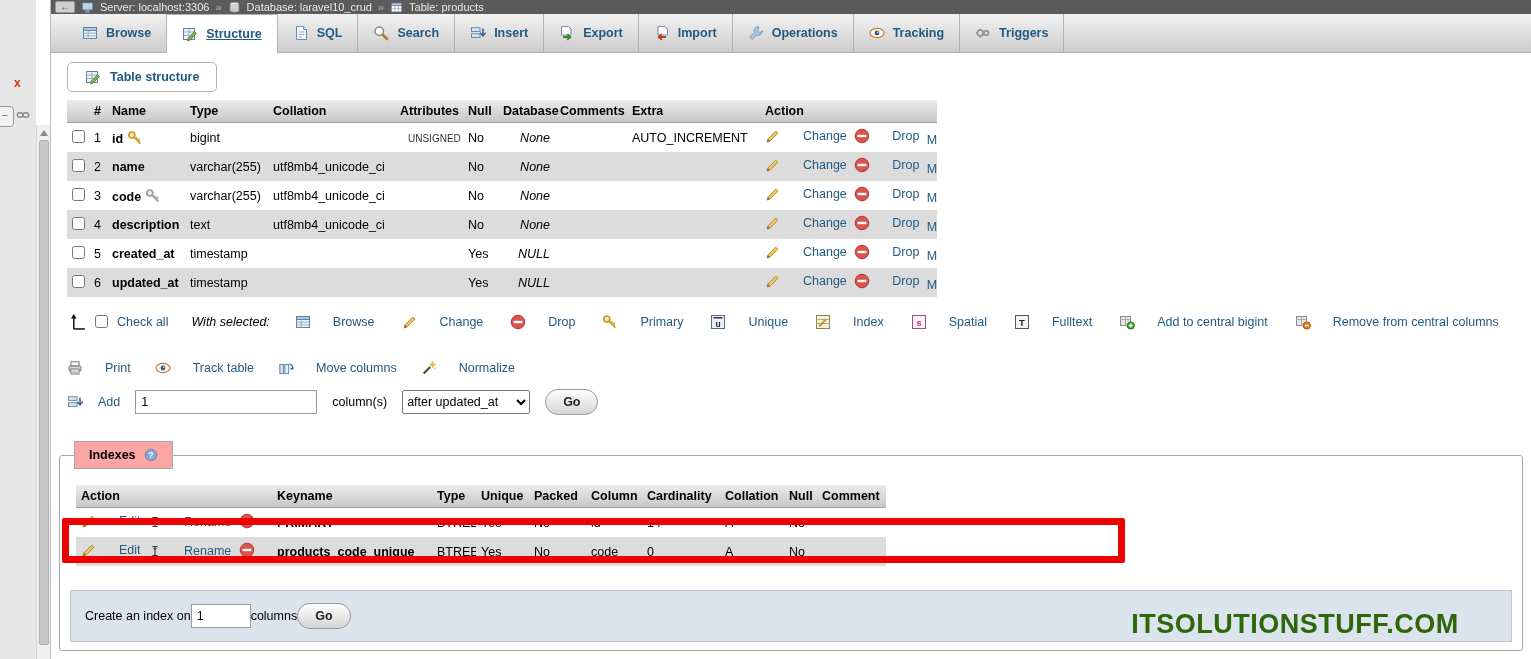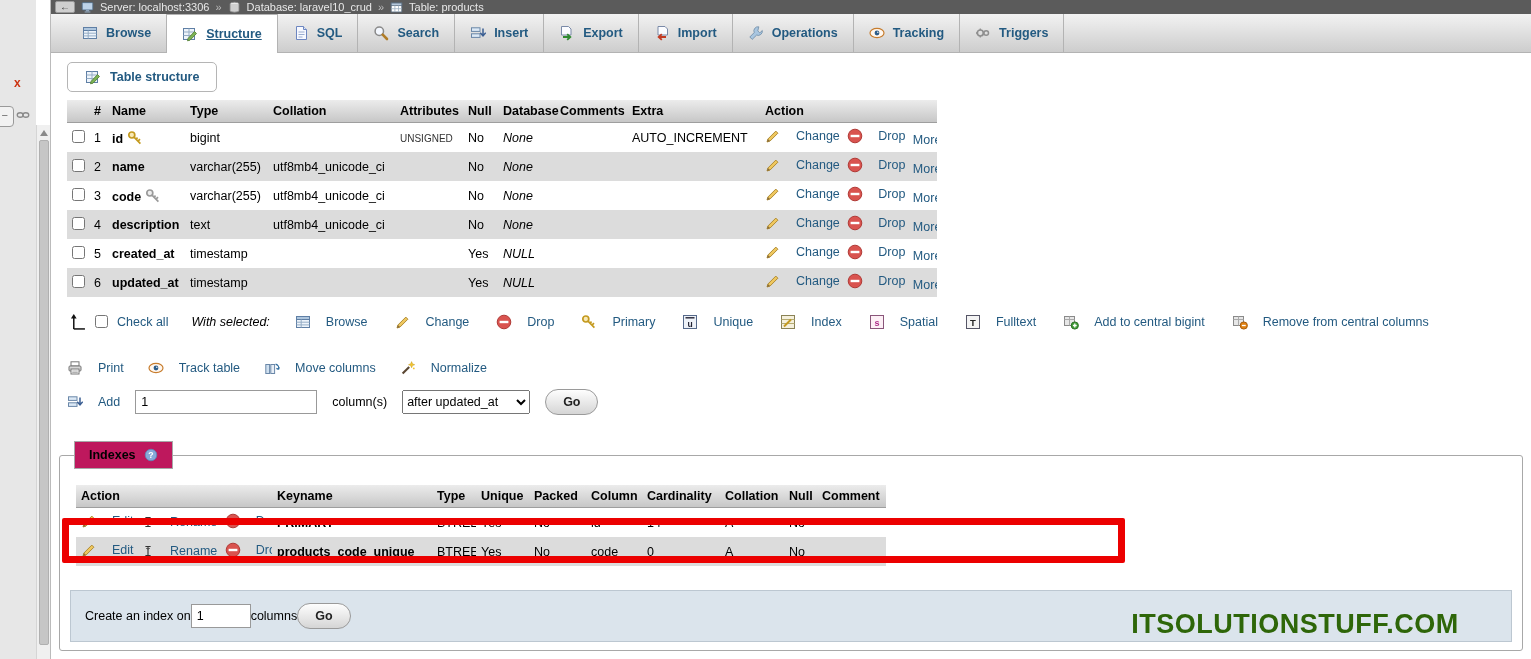--- a/index.html
+++ b/index.html
@@ -39,44 +39,44 @@
     background:linear-gradient(#f0f0f0,#d9d9d9); border:1px solid #c2c2c2; border-radius:15px; cursor:pointer; }
   .subtab.active { background:#fff; border:1px solid #b5b5b5; border-radius:5px;justify-content:space-between; }
 
   table.grid { border-collapse:collapse; table-layout:fixed; }
   table.grid th { background:linear-gradient(#ececec,#c7c7c7); font-weight:bold; text-align:left;
     padding:4px 5px; border-bottom:1px solid #9e9e9e; font-size:12.5px; }
   table.grid td { padding:5px 5px; overflow:hidden; white-space:nowrap; }
   tr.even { background:#dcdcdc; }
   .struct-wrap { margin:8px 0 0 16px; }
   .col-name { font-weight:bold; }
-  .dflt { font-style:italic; }
-  .attr { font-size:10px; color:#333; }
+  .dflt { font-style:italic;text-align:right; }
+  .attr { font-size:10px; color:#333;margin-left:8px; }
   a.lnk { color:#235a81; text-decoration:none; cursor:pointer; }
   .actcell .lnk { margin-right:4px; }
   .ic { display:inline-block; vertical-align:-3px; line-height:0; }
   .ic svg { display:inline-block; }
-  .iconlink { display:inline-flex; align-items:center; gap:15px; white-space:nowrap; }
+  .iconlink { display:inline-flex; align-items:center; gap:22px; white-space:nowrap; }
 
   .checkall-row { margin:16px 0 0 18px; display:flex; align-items:center; gap:9px; }
   .ws-label { font-style:italic; margin:0 16px 0 14px; }
   .ws-actions { display:flex; align-items:center; gap:27px; }
 
   .tools-row { margin:30px 0 0 16px; display:flex; align-items:center; gap:24px; }
 
   .add-row { margin:13px 0 0 16px; display:flex; align-items:center; gap:15px; }
   .add-input { width:182px; height:24px; border:1px solid #999; padding:0 5px; font-size:12.5px;
     font-family:"Liberation Sans",sans-serif; }
   .add-select { height:24px; width:128px; font-size:12.5px; font-family:"Liberation Sans",sans-serif; }
   .go-btn { border:1px solid #9a9a9a; border-radius:13px; background:linear-gradient(#fefefe,#d5d5d5);
     font-weight:bold; font-size:12.5px; padding:5px 17px; cursor:pointer; color:#222;
     font-family:"Liberation Sans",sans-serif; }
 
   fieldset.fs { margin:26px 8px 0 8px; border:1px solid #a8a8a8; border-radius:3px; padding:10px 8px 6px 8px; }
-  fieldset.fs legend { background:#be185d; border:1px solid #a8a8a8; padding:6px 14px; margin-left:6px;
+  fieldset.fs legend { background:#fca5a5; border:1px solid #a8a8a8; padding:6px 14px; margin-left:6px;
     font-weight:bold; display:flex; align-items:center; gap:8px; }
 
   .idx-wrap { position:relative; margin:6px 0 0 8px; width:1100px; }
   .red-box { position:absolute; left:-14px; top:33px; width:1063px; height:45px;
     border:7px solid #ec0000; border-radius:2px; z-index:5; pointer-events:none; }
   .create-index { margin:24px 2px 2px 2px; background:#dbe4ec; border:1px solid #bcc7d1;
     padding:12px 14px; display:flex; align-items:center; }
   .ci-input { width:60px; height:24px; border:1px solid #999; padding:0 5px; font-size:12.5px;
     font-family:"Liberation Sans",sans-serif; }
 

